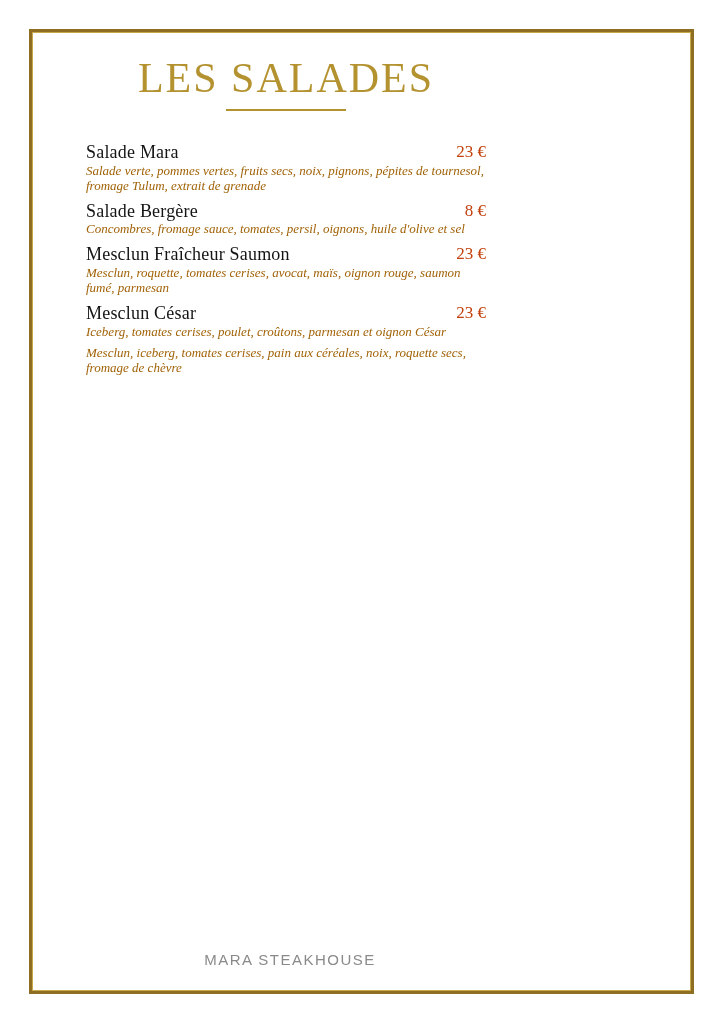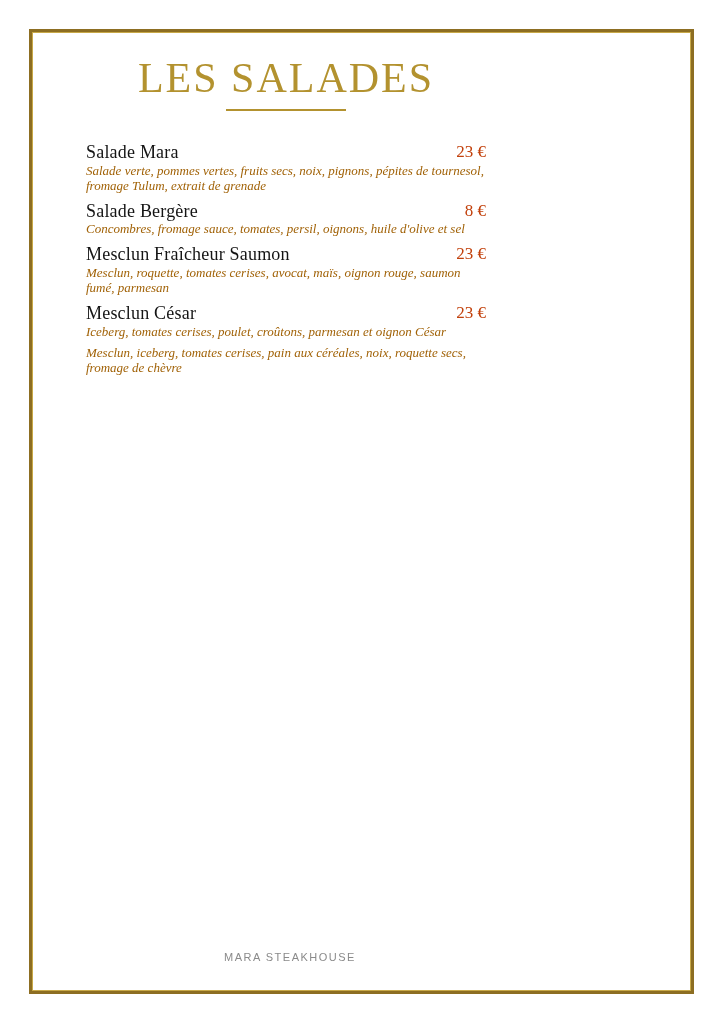--- a/index.html
+++ b/index.html
@@ -75,21 +75,21 @@
     color: #a16207;
     margin-top: 1px;
   }
   .footer {
     position: absolute;
     left: 0;
     right: 0;
     top: 951px;
     text-align: center;
     font-family: "Liberation Sans", sans-serif;
-    font-size: 11px;
+    font-size: 15px;
     letter-spacing: 1.5px;
     color: #8a8a8a;
     padding-left: 8px;
   }
 </style>
 </head>
 <body>
 
 <div class="page">
   <div class="frame"></div>

